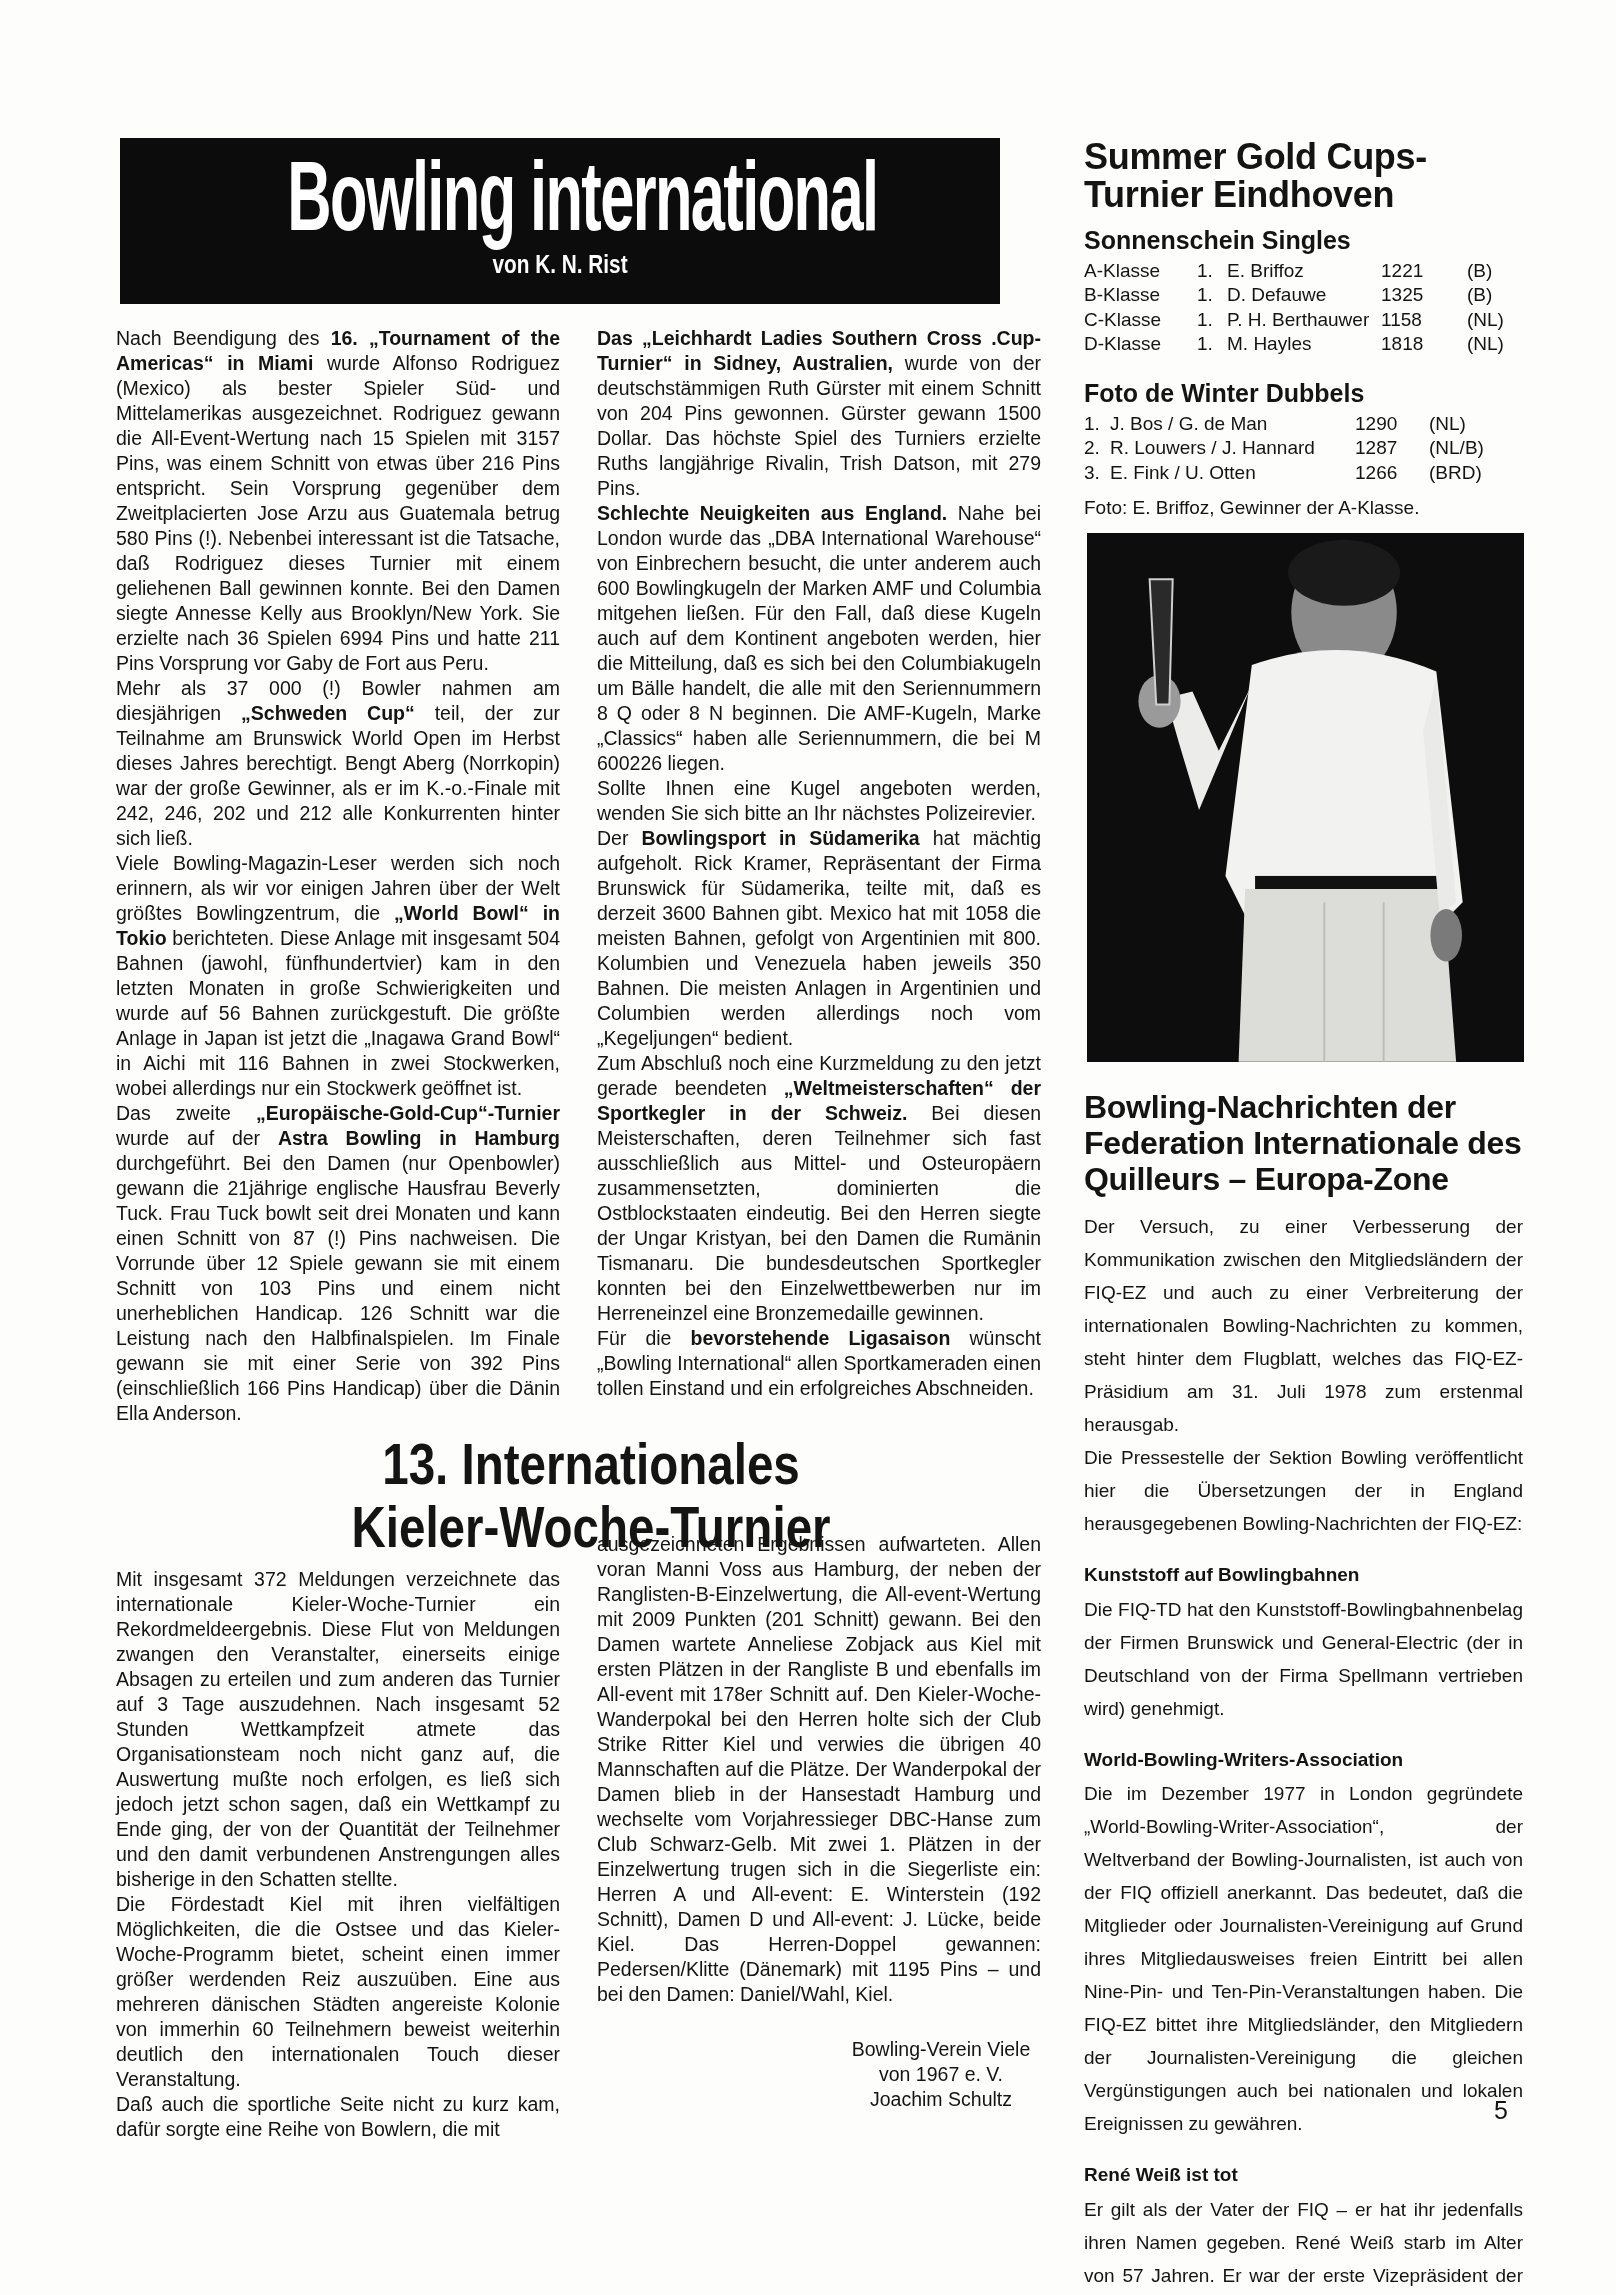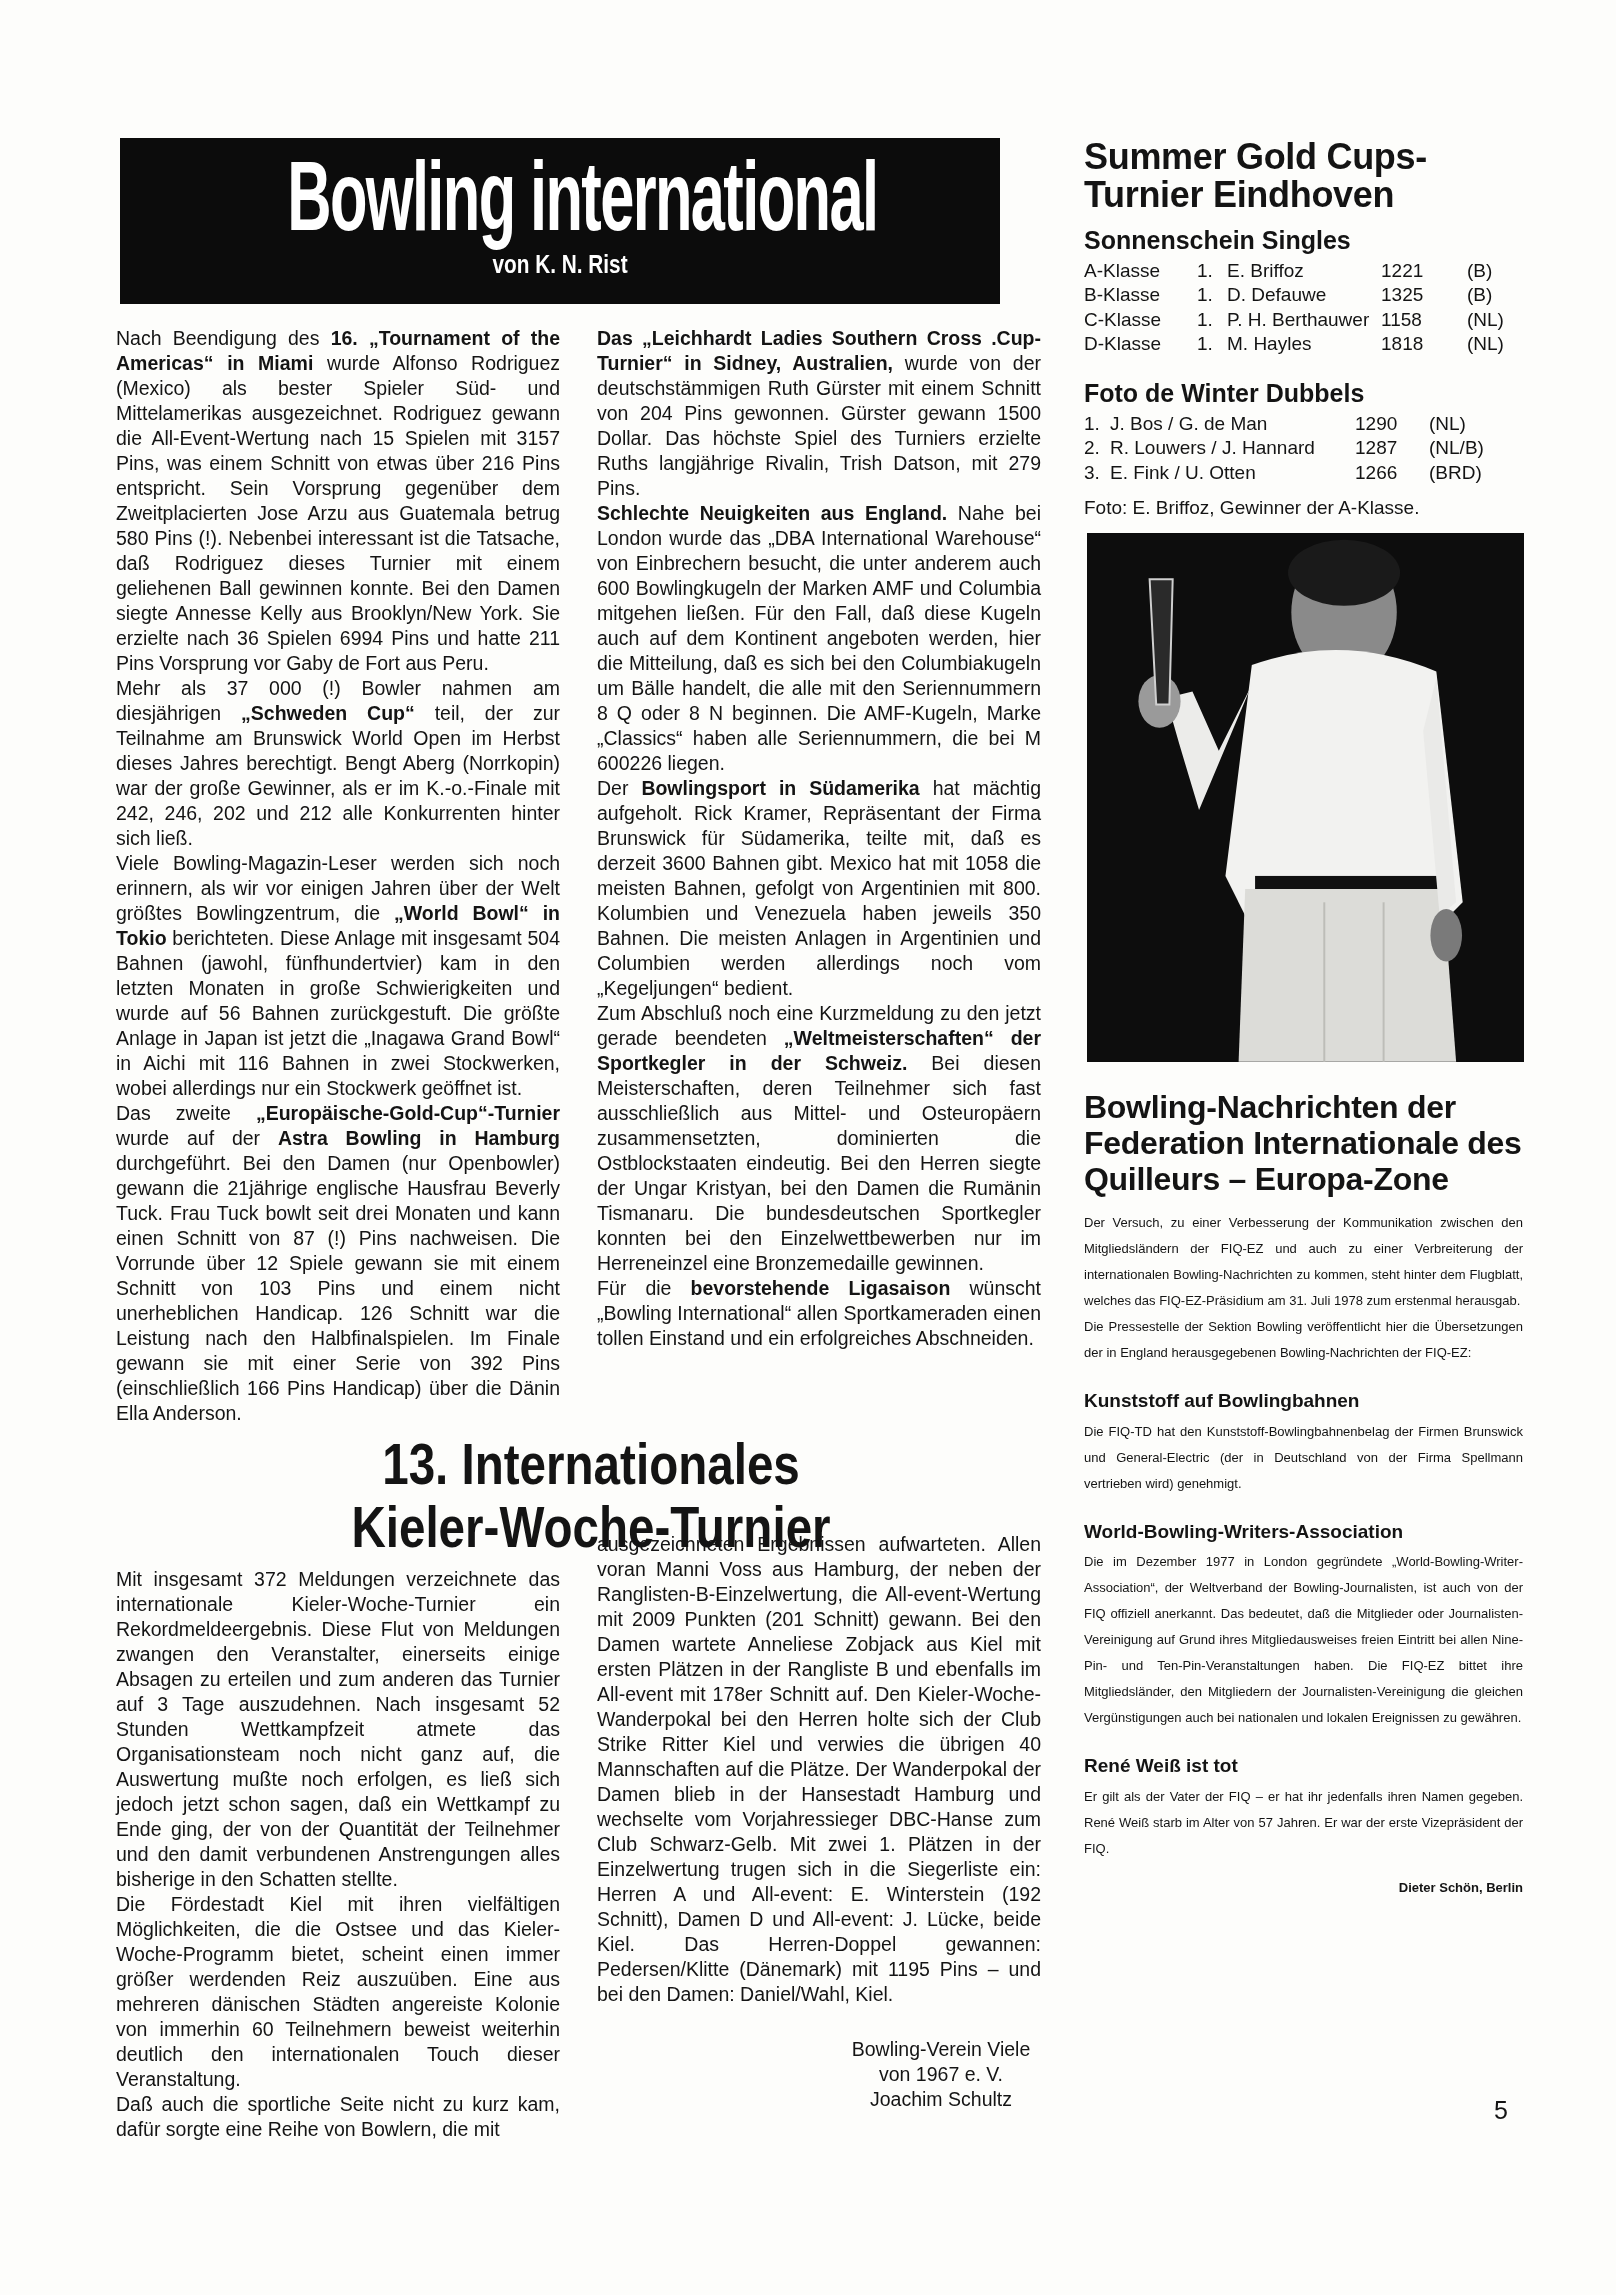--- a/index.html
+++ b/index.html
@@ -36,21 +36,21 @@
   table.res { border-collapse: collapse; font-size: 19px; }
   table.res td { padding: 0; line-height: 24.4px; white-space: nowrap; }
   .caption { font-size: 19px; margin-top: 12px; }
 
   #photo {
     left: 1087px; top: 533px; width: 437px; height: 529px; background: #0d0d0d; overflow: hidden;
   }
 
   #fiq { left: 1084px; top: 1089px; width: 439px; }
   #fiq h1 { font-size: 32px; line-height: 36px; margin: 0 0 13px; font-weight: bold; letter-spacing: -0.3px; }
-  #fiq p { font-size: 13px; line-height: 26px; text-align: justify; }
+  #fiq p { font-size: 19px; line-height: 33px; text-align: justify; }
   #fiq h3 { font-size: 19px; font-weight: bold; margin: 24px 0 6.6px; }
   #fiq .sig { text-align: right; font-weight: bold; margin-top: 13px; }
 
   #kiel-head {
     left: 116px; top: 1432px; width: 950px; text-align: center; font-weight: bold;
     font-size: 58px; line-height: 63px;
   }
   #kiel-head div { transform: scaleX(0.82); }
 
   #col3 { left: 116px; top: 1567px; width: 444px; }
@@ -69,20 +69,21 @@
 
 <div id="col1" class="abs col">
     <p><span>Nach Beendigung des </span><b>16. „Tournament of the Americas“ in Miami</b><span> wurde Alfonso Rodriguez (Mexico) als bester Spieler Süd- und Mittelamerikas ausgezeichnet. Rodriguez gewann die All-Event-Wertung nach 15 Spielen mit 3157 Pins, was einem Schnitt von etwas über 216 Pins entspricht. Sein Vorsprung gegenüber dem Zweitplacierten Jose Arzu aus Guatemala betrug 580 Pins (!). Nebenbei interessant ist die Tatsache, daß Rodriguez dieses Turnier mit einem geliehenen Ball gewinnen konnte. Bei den Damen siegte Annesse Kelly aus Brooklyn/New York. Sie erzielte nach 36 Spielen 6994 Pins und hatte 211 Pins Vorsprung vor Gaby de Fort aus Peru.</span></p>
     <p><span>Mehr als 37 000 (!) Bowler nahmen am diesjährigen </span><b>„Schweden Cup“</b><span> teil, der zur Teilnahme am Brunswick World Open im Herbst dieses Jahres berechtigt. Bengt Aberg (Norrkopin) war der große Gewinner, als er im K.-o.-Finale mit 242, 246, 202 und 212 alle Konkurrenten hinter sich ließ.</span></p>
     <p><span>Viele Bowling-Magazin-Leser werden sich noch erinnern, als wir vor einigen Jahren über der Welt größtes Bowlingzentrum, die </span><b>„World Bowl“ in Tokio</b><span> berichteten. Diese Anlage mit insgesamt 504 Bahnen (jawohl, fünfhundertvier) kam in den letzten Monaten in große Schwierigkeiten und wurde auf 56 Bahnen zurückgestuft. Die größte Anlage in Japan ist jetzt die „Inagawa Grand Bowl“ in Aichi mit 116 Bahnen in zwei Stockwerken, wobei allerdings nur ein Stockwerk geöffnet ist.</span></p>
     <p><span>Das zweite </span><b>„Europäische-Gold-Cup“-Turnier</b><span> wurde auf der </span><b>Astra Bowling in Hamburg</b><span> durchgeführt. Bei den Damen (nur Openbowler) gewann die 21jährige englische Hausfrau Beverly Tuck. Frau Tuck bowlt seit drei Monaten und kann einen Schnitt von 87 (!) Pins nachweisen. Die Vorrunde über 12 Spiele gewann sie mit einem Schnitt von 103 Pins und einem nicht unerheblichen Handicap. 126 Schnitt war die Leistung nach den Halbfinalspielen. Im Finale gewann sie mit einer Serie von 392 Pins (einschließlich 166 Pins Handicap) über die Dänin Ella Anderson.</span></p>
   </div>
 <div id="col2" class="abs col">
     <p><b>Das „Leichhardt Ladies Southern Cross .Cup-Turnier“ in Sidney, Australien,</b><span> wurde von der deutschstämmigen Ruth Gürster mit einem Schnitt von 204 Pins gewonnen. Gürster gewann 1500 Dollar. Das höchste Spiel des Turniers erzielte Ruths langjährige Rivalin, Trish Datson, mit 279 Pins.</span></p>
     <p><b>Schlechte Neuigkeiten aus England.</b><span> Nahe bei London wurde das „DBA International Warehouse“ von Einbrechern besucht, die unter anderem auch 600 Bowlingkugeln der Marken AMF und Columbia mitgehen ließen. Für den Fall, daß diese Kugeln auch auf dem Kontinent angeboten werden, hier die Mitteilung, daß es sich bei den Columbiakugeln um Bälle handelt, die alle mit den Seriennummern 8 Q oder 8 N beginnen. Die AMF-Kugeln, Marke „Classics“ haben alle Seriennummern, die bei M 600226 liegen.</span></p>
+    <p><span>Sollte Ihnen eine Kugel angeboten werden, wenden Sie sich bitte an Ihr nächstes Polizeirevier.</span></p>
     <p><span>Der </span><b>Bowlingsport in Südamerika</b><span> hat mächtig aufgeholt. Rick Kramer, Repräsentant der Firma Brunswick für Südamerika, teilte mit, daß es derzeit 3600 Bahnen gibt. Mexico hat mit 1058 die meisten Bahnen, gefolgt von Argentinien mit 800. Kolumbien und Venezuela haben jeweils 350 Bahnen. Die meisten Anlagen in Argentinien und Columbien werden allerdings noch vom „Kegeljungen“ bedient.</span></p>
     <p><span>Zum Abschluß noch eine Kurzmeldung zu den jetzt gerade beendeten </span><b>„Weltmeisterschaften“ der Sportkegler in der Schweiz.</b><span> Bei diesen Meisterschaften, deren Teilnehmer sich fast ausschließlich aus Mittel- und Osteuropäern zusammensetzten, dominierten die Ostblockstaaten eindeutig. Bei den Herren siegte der Ungar Kristyan, bei den Damen die Rumänin Tismanaru. Die bundesdeutschen Sportkegler konnten bei den Einzelwettbewerben nur im Herreneinzel eine Bronzemedaille gewinnen.</span></p>
     <p><span>Für die </span><b>bevorstehende Ligasaison</b><span> wünscht „Bowling International“ allen Sportkameraden einen tollen Einstand und ein erfolgreiches Abschneiden.</span></p>
   </div>
 
 <div id="sidebar" class="abs">
   <h1>Summer Gold Cups-Turnier Eindhoven</h1>
   <h2>Sonnenschein Singles</h2>
   <table class="res">
     <tbody id="singles-body">

